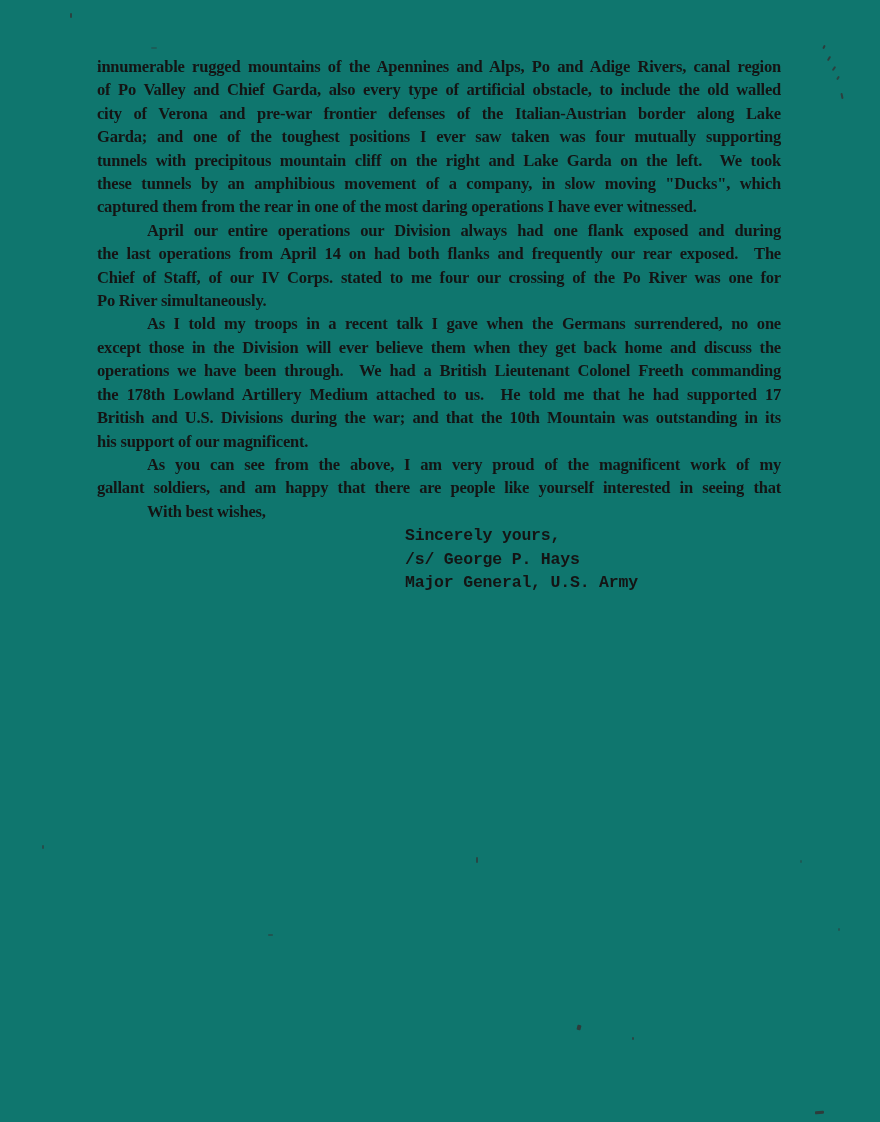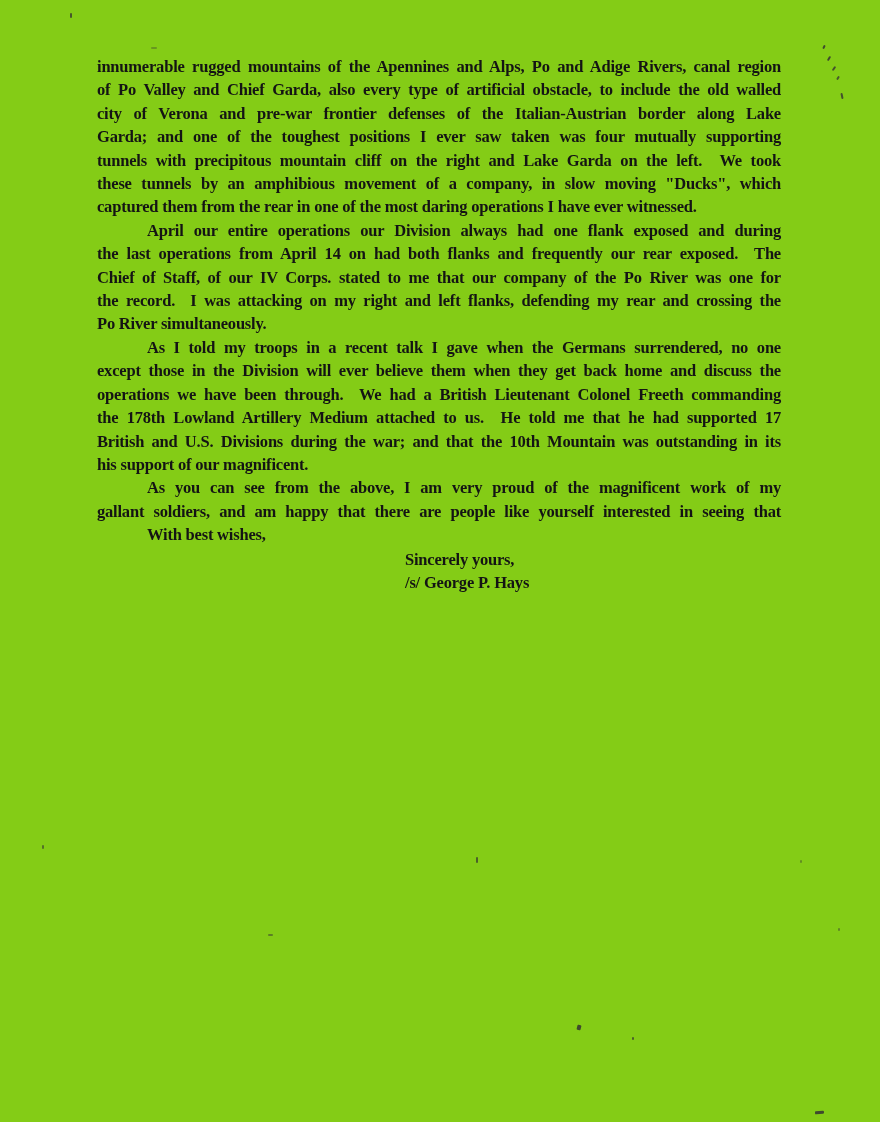--- a/index.html
+++ b/index.html
@@ -4,21 +4,21 @@
 <style>
   html, body {
     margin: 0;
     padding: 0;
     background: #ffffff;
   }
   .page {
     position: relative;
     width: 880px;
     height: 1122px;
-    background: #84cc16;
+    background: #0f766e;
     overflow: hidden;
     font-family: "Liberation Serif", serif;
   }
   .letter-body {
     position: absolute;
     left: 97px;
     top: 55px;
     width: 684px;
     color: #141414;
     font-weight: bold;
@@ -35,20 +35,21 @@
   .line.last {
     text-align: center;
     text-align-last: left;
   }
   .paragraph.indented .line:first-child {
     padding-left: 50px;
   }
   .signature-block {
     margin-left: 308px;
     margin-top: 1px;
+    font-family: Liberation Mono, monospace;
   }
   .sig-line {
     white-space: pre;
     text-align: left;
   }
   
   .speck {
     position: absolute;
     background: #333;
     border-radius: 1px;
@@ -81,42 +82,42 @@
         <div class="line">of Po Valley and Chief Garda, also every type of artificial obstacle, to include the old walled</div>
         <div class="line">city of Verona and pre-war frontier defenses of the Italian-Austrian border along Lake</div>
         <div class="line">Garda; and one of the toughest positions I ever saw taken was four mutually supporting</div>
         <div class="line">tunnels with precipitous mountain cliff on the right and Lake Garda on the left.  We took</div>
         <div class="line">these tunnels by an amphibious movement of a company, in slow moving "Ducks", which</div>
         <div class="line last">captured them from the rear in one of the most daring operations I have ever witnessed.</div>
       </div>
       <div class="paragraph indented">
         <div class="line">April our entire operations our Division always had one flank exposed and during</div>
         <div class="line">the last operations from April 14 on had both flanks and frequently our rear exposed.  The</div>
-        <div class="line">Chief of Staff, of our IV Corps. stated to me that our company of the Po River was one for</div>
-        <div class="line">the record.  I was attacking on my right and left flanks, defending my rear and crossing the</div>
+        <div class="line">Chief of Staff, of our IV Corps. stated to me four our crossing of the Po River was one for</div>
         <div class="line last">Po River simultaneously.</div>
       </div>
       <div class="paragraph indented">
         <div class="line">As I told my troops in a recent talk I gave when the Germans surrendered, no one</div>
         <div class="line">except those in the Division will ever believe them when they get back home and discuss the</div>
         <div class="line">operations we have been through.  We had a British Lieutenant Colonel Freeth commanding</div>
         <div class="line">the 178th Lowland Artillery Medium attached to us.  He told me that he had supported 17</div>
         <div class="line">British and U.S. Divisions during the war; and that the 10th Mountain was outstanding in its</div>
         <div class="line last">his support of our magnificent.</div>
       </div>
       <div class="paragraph indented">
         <div class="line">As you can see from the above, I am very proud of the magnificent work of my</div>
         <div class="line">gallant soldiers, and am happy that there are people like yourself interested in seeing that</div>
       </div>
       <div class="paragraph indented">
         <div class="line last">With best wishes,</div>
       </div>
       <div class="signature-block">
       <div class="sig-line">Sincerely yours,</div>
       <div class="sig-line">/s/ George P. Hays</div>
+      <div class="sig-line">Major General, U.S. Army</div>
     </div>
   </div>
 
   <div class="speck sp1"></div>
   <div class="speck sp2"></div>
   <div class="speck sp3"></div>
   <div class="speck sp4"></div>
   <div class="speck sp5"></div>
   <div class="speck sp6"></div>
   <div class="speck sp7"></div>

